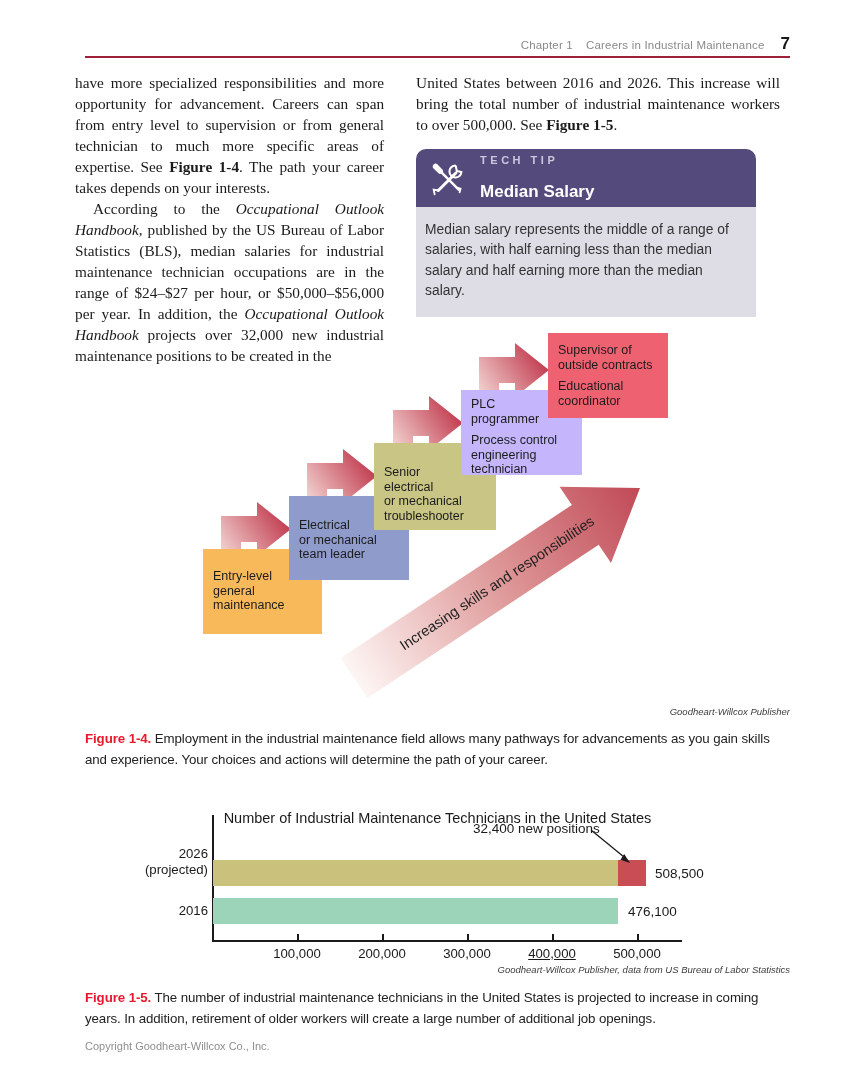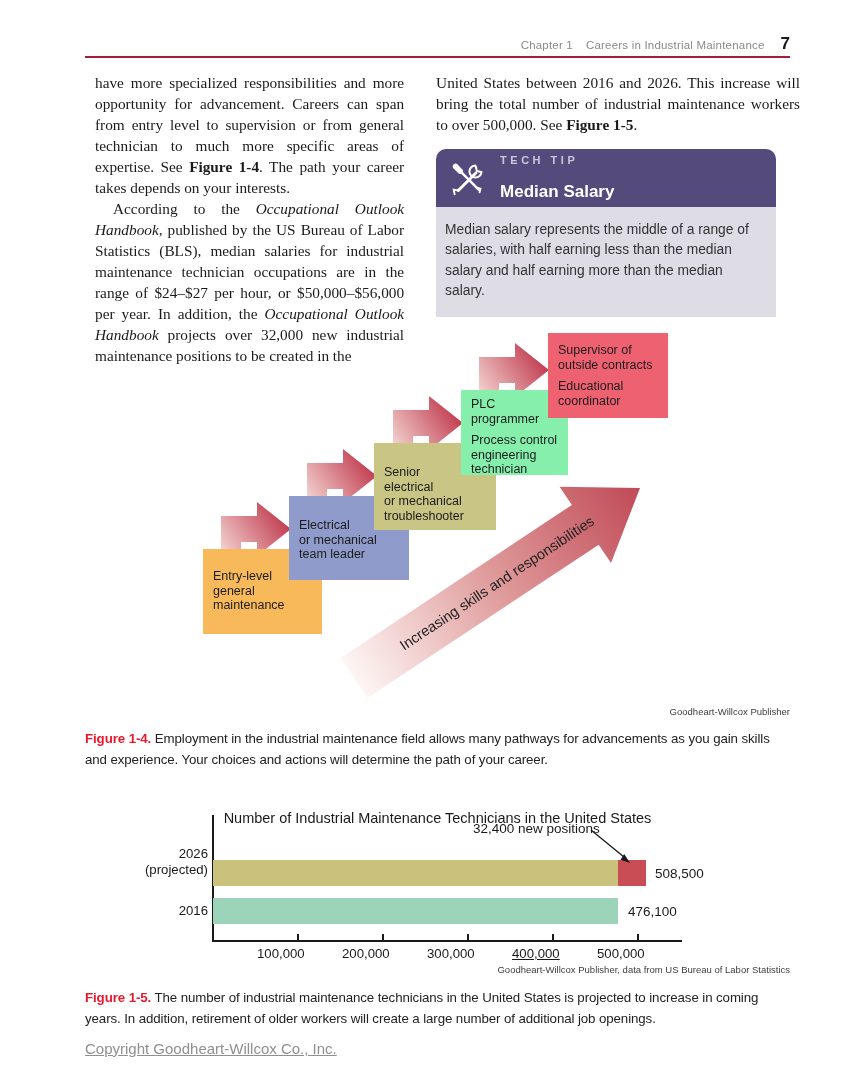--- a/index.html
+++ b/index.html
@@ -8,21 +8,21 @@
 
   
   .hdr{position:absolute;left:85px;top:34px;width:705px;display:flex;justify-content:flex-end;align-items:baseline;
        font-family:"Liberation Sans","DejaVu Sans",sans-serif;}
   .hdr .chap{font-size:11.5px;color:#8a8a8a;letter-spacing:.2px;}
   .hdr .title{font-size:11.5px;color:#8a8a8a;letter-spacing:.2px;margin-left:13px;}
   .hdr .pnum{font-size:17px;font-weight:bold;color:#1a1a1a;margin-left:16px;}
   .hdr-rule{position:absolute;left:85px;top:56px;width:705px;height:2px;}
 
   
-  .cols{position:absolute;left:95px;top:72px;width:705px;display:flex;gap:32px;}
+  .cols{position:absolute;left:75px;top:72px;width:705px;display:flex;gap:32px;}
   .colL{width:333px;}
   .colR{width:392px;}
   .para{font-size:15.3px;line-height:21px;text-align:justify;margin:0;}
   .para.indent{text-indent:18px;}
 
   
   .tip{margin-top:14px;width:340px;font-family:"Liberation Sans","DejaVu Sans",sans-serif;}
   .tip-head{border-radius:10px 10px 0 0;display:flex;align-items:center;padding:10px 14px;box-sizing:border-box;height:58px;}
   .tip-icon{width:37px;height:37px;margin-right:13px;flex:0 0 auto;}
   .tip-kicker{font-size:11px;font-weight:bold;letter-spacing:3.5px;color:#cdc7dd;}
@@ -30,47 +30,47 @@
   .tip-body{padding:13px 15px 16px 9px;font-size:13.8px;line-height:1.47;color:#333;box-sizing:border-box;min-height:110px;}
 
   
   .fig14{position:absolute;left:0;top:332px;width:849px;height:393px;
          font-family:"Liberation Sans","DejaVu Sans",sans-serif;}
   .cbox{position:absolute;box-sizing:border-box;padding:8px 6px 0 10px;font-size:12.5px;line-height:1.16;color:#1c1c1c;z-index:2;}
   .cbox .lbl{white-space:pre-line;}
   .cbox .lbl + .lbl{margin-top:7px;}
   .step-arrow{position:absolute;z-index:1;}
   .big-arrow{position:absolute;left:340px;top:146px;z-index:0;}
-  .fig-credit{position:absolute;right:59px;font-size:9.5px;color:#3d3d3d;}
+  .fig-credit{position:absolute;right:59px;font-size:9.5px;font-style:italic;color:#3d3d3d;}
   .fig14 .fig-credit{top:374px;}
 
   
   .caption{position:absolute;left:85px;width:705px;font-family:"Liberation Sans","DejaVu Sans",sans-serif;
            font-size:13.3px;line-height:1.55;color:#222;letter-spacing:-.1px;}
   .cap14{top:729px;}
   .cap15{top:988px;}
 
   
   .chart{position:absolute;left:0;top:788px;width:849px;height:198px;
          font-family:"Liberation Sans","DejaVu Sans",sans-serif;color:#1a1a1a;}
   .chart-title{position:absolute;left:85px;top:22px;width:705px;text-align:center;font-size:14.5px;font-weight:normal;}
   .yaxis{position:absolute;left:212px;top:27px;width:1.5px;height:126px;background:#1a1a1a;}
   .xaxis{position:absolute;left:212px;top:152px;height:1.5px;background:#1a1a1a;}
   .bar-row{position:absolute;left:213px;height:26px;display:flex;}
   .bar-seg{height:26px;}
   .row-label{position:absolute;left:83px;width:125px;text-align:right;font-size:13.2px;line-height:16px;white-space:pre-line;}
   .val-label{position:absolute;font-size:13.5px;}
   .xtick{position:absolute;top:146px;width:1.5px;height:7px;background:#1a1a1a;}
-  .xtick-label{position:absolute;top:158px;width:80px;text-align:left;font-size:13.2px;}
+  .xtick-label{position:absolute;top:158px;width:80px;text-align:center;font-size:13.2px;}
   .annot{position:absolute;left:473px;top:33px;font-size:13.5px;}
   .annot-arrow{position:absolute;left:588px;top:40px;}
   .chart .fig-credit{top:176px;}
 
   .footer{position:absolute;left:85px;top:1040px;font-family:"Liberation Sans","DejaVu Sans",sans-serif;
-          font-size:15px;color:#8f8f8f;text-decoration:underline;}
+          font-size:11px;color:#8f8f8f;}
 </style>
 </head>
 <body>
 
 <div class="page">
 
   <div class="hdr">
     <span class="chap">Chapter 1</span>
     <span class="title">Careers in Industrial Maintenance</span>
     <span class="pnum">7</span>
@@ -169,21 +169,21 @@
       <div class="lbl">Electrical
 or mechanical
 team leader</div>
     </div>
     <div class="cbox" style="left: 374px; top: 111px; width: 122px; height: 87px; padding-top: 22px; background-color: rgb(201, 198, 133);">
       <div class="lbl">Senior
 electrical
 or mechanical
 troubleshooter</div>
     </div>
-    <div class="cbox" style="left: 461px; top: 58px; width: 107px; height: 85px; padding-top: 7px; background-color: #86efac;">
+    <div class="cbox" style="left: 461px; top: 58px; width: 121px; height: 85px; padding-top: 7px; background-color: #c4b5fd;">
       <div class="lbl">PLC
 programmer</div>
       <div class="lbl">Process control
 engineering
 technician</div>
     </div>
     <div class="cbox" style="left: 548px; top: 1px; width: 120px; height: 85px; padding-top: 10px; z-index: 3; background-color: rgb(238, 97, 112);">
       <div class="lbl">Supervisor of
 outside contracts</div>
       <div class="lbl">Educational

